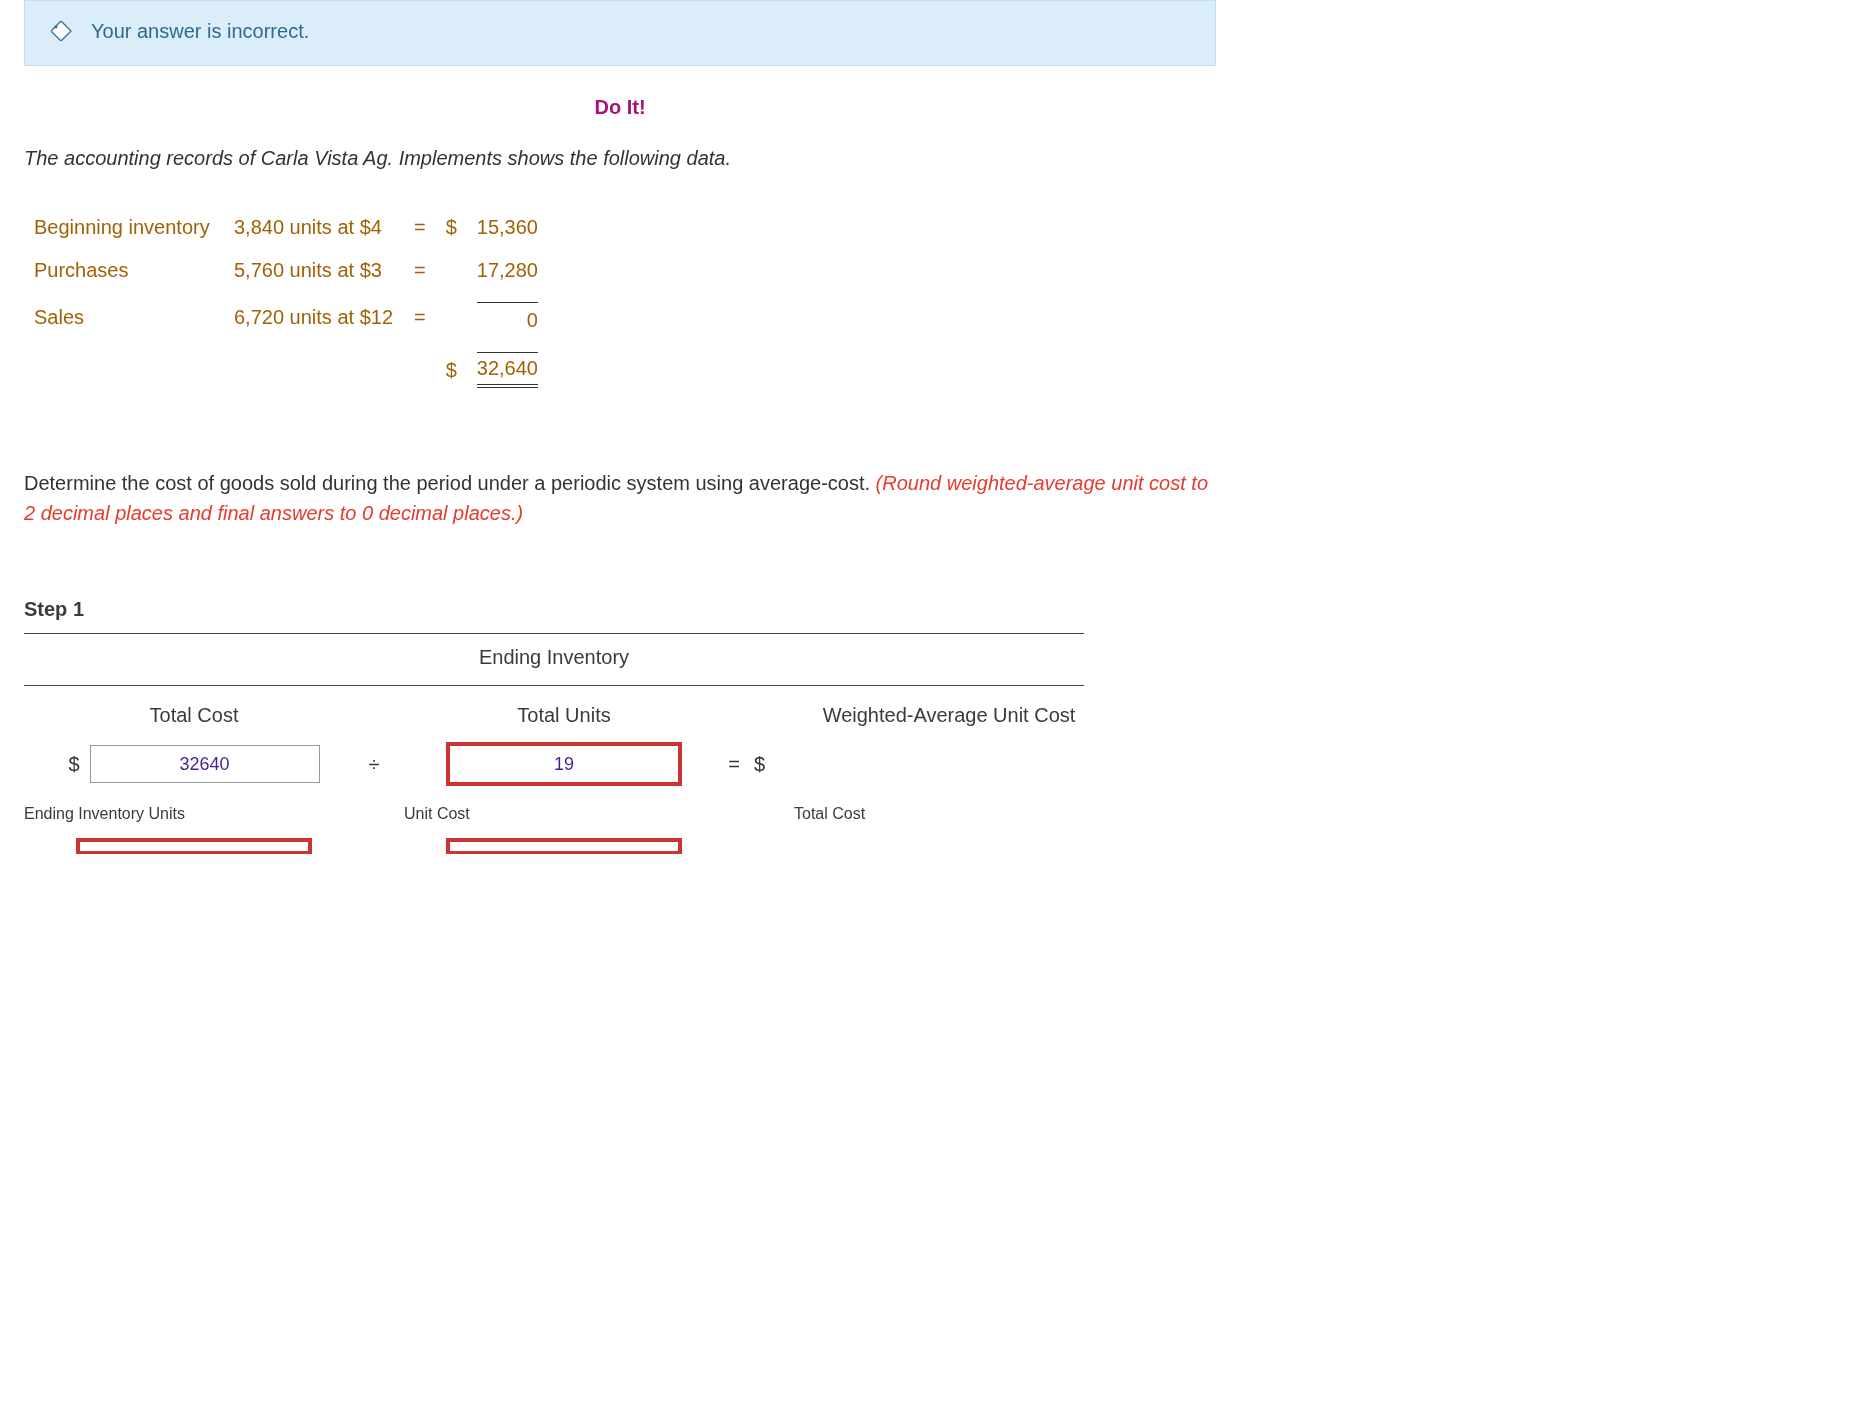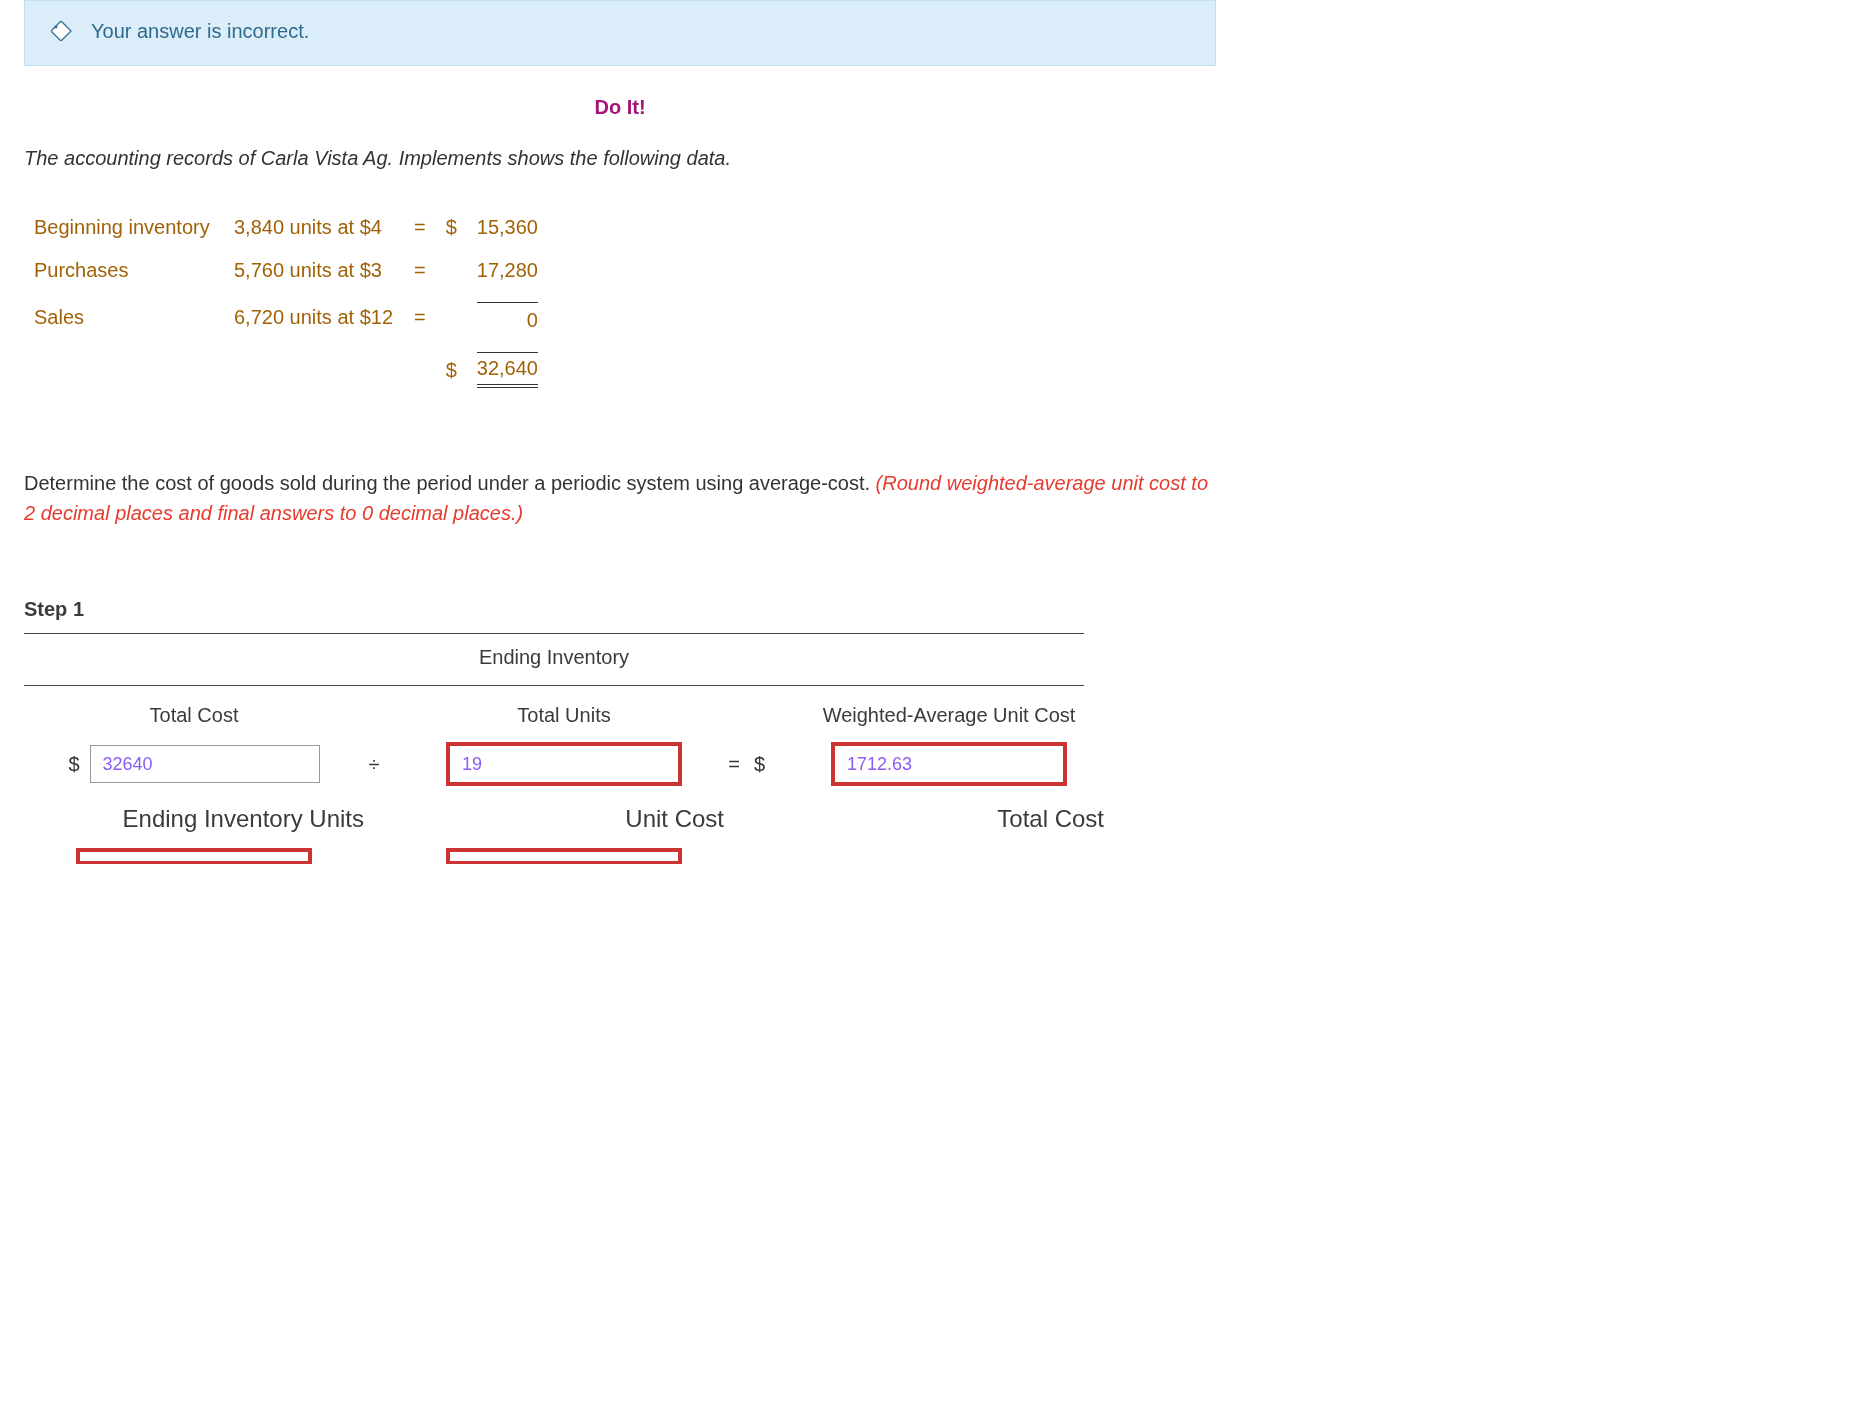--- a/index.html
+++ b/index.html
@@ -113,38 +113,38 @@
   }
   .dollar-sym {
     font-size: 20px;
     color: #333;
   }
   .field {
     height: 38px;
     border: 1px solid #999;
     font-size: 18px;
     padding: 4px 12px;
-    text-align: left;
+    text-align: center;
     background: #fff;
-    color: #8b5cf6;
+    color: #4c1d95;
   }
   .field.w220 { width: 230px; }
   .field.err {
     outline: 3px solid #c33;
     outline-offset: 0;
     border: 1px solid #c33;
   }
   .sub-labels {
     display: grid;
     grid-template-columns: 340px 40px 320px 30px 40px 310px;
     margin-top: 22px;
   }
   .sub-labels > div {
-    text-align: right;
-    font-size: 24px;
+    text-align: left;
+    font-size: 16px;
   }
   .bottom-cells {
     display: grid;
     grid-template-columns: 340px 40px 320px 30px 40px 310px;
     margin-top: 18px;
     align-items: start;
   }
   .field-top {
     width: 230px;
     height: 10px;
@@ -231,23 +231,20 @@
         <div class="cell">
           <span class="dollar-sym">$</span>
           <input class="field w220" value="32640" style="">
         </div>
         <div class="symbol">÷</div>
         <div class="cell">
           <input class="field w220 err" value="19" style="">
         </div>
         <div class="symbol">=</div>
         <div class="dollar-sym" style="text-align:left;">$</div>
-        <div class="cell">
-          <input class="field w220 err" value="1712.63" style="">
-        </div>
       </div>
 
       <div class="sub-labels">
         <div>Ending Inventory Units</div>
         <div></div>
         <div>Unit Cost</div>
         <div></div>
           <div></div>
         <div>Total Cost</div>
       </div>

